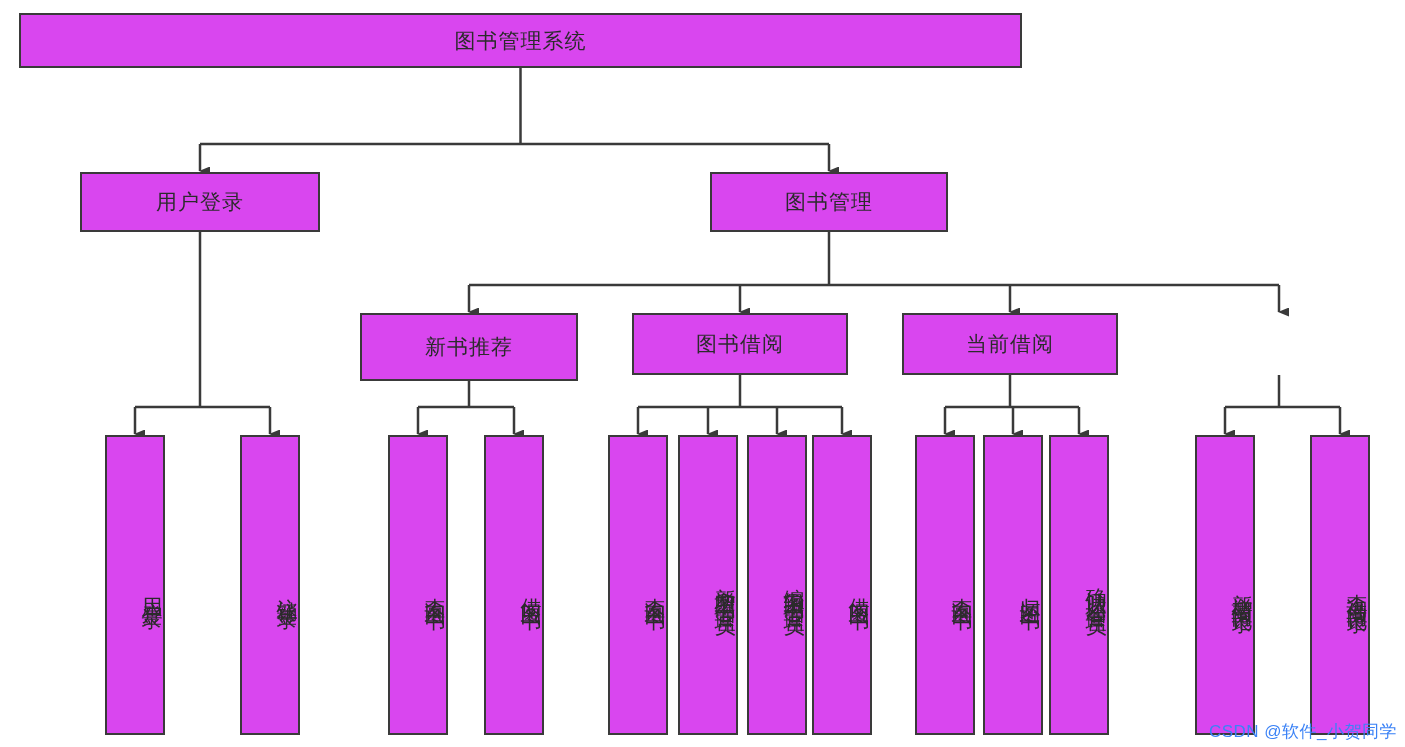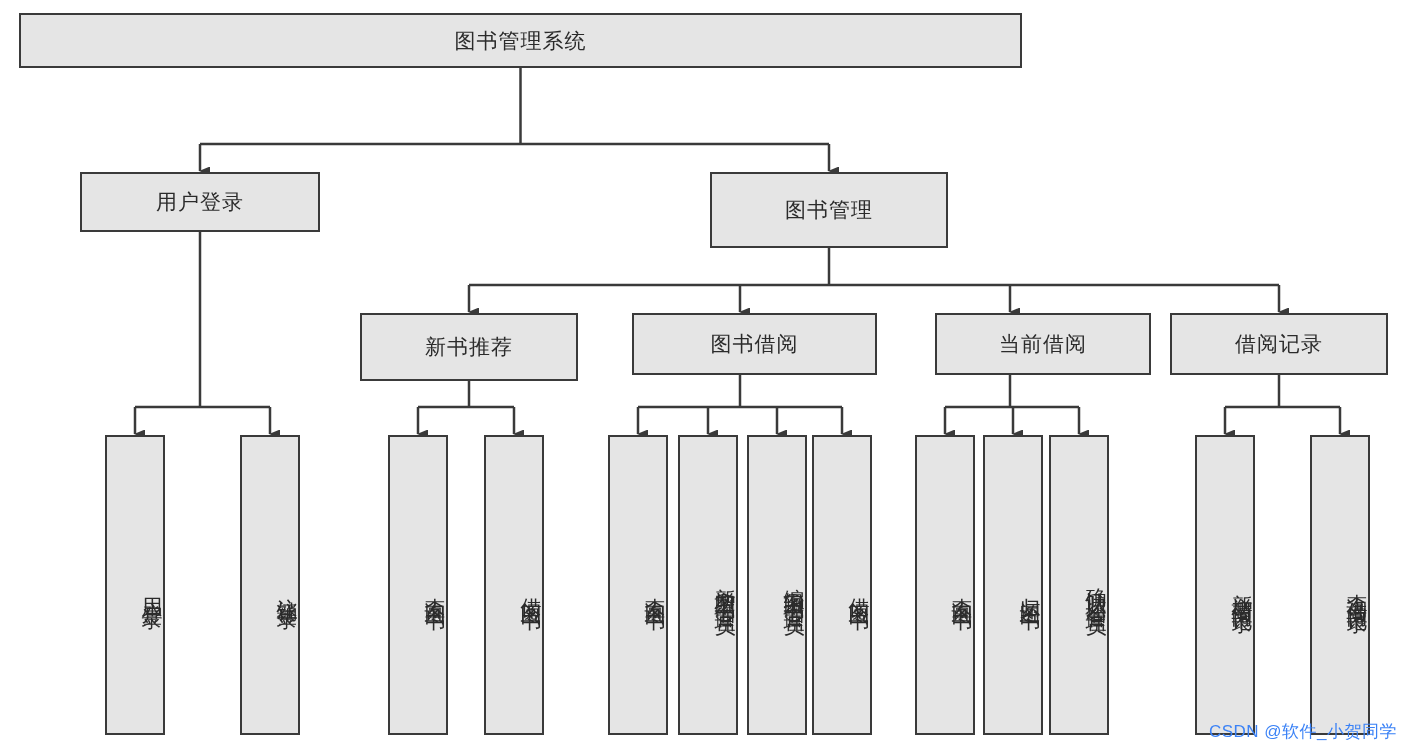--- a/index.html
+++ b/index.html
@@ -24,21 +24,21 @@
     left: 0;
     top: 0;
     width: 1405px;
     height: 747px;
     pointer-events: none;
   }
   .node {
     position: absolute;
     box-sizing: border-box;
     border: 2.5px solid #3a3a3a;
-    background: #e5e5e5;
+    background: #d946ef;
     display: flex;
     align-items: center;
     justify-content: center;
     color: #2b2b2b;
   }
   .node.horizontal {
     font-size: 21px;
     letter-spacing: 1px;
   }
   .node.vertical {
@@ -115,39 +115,36 @@
   </svg>
 
   <div class="node horizontal" style="left: 19px; top: 13px; width: 1003px; height: 55px;">
     <span class="hlabel">图书管理系统</span>
   </div>
 
   <div class="node horizontal" style="left: 80px; top: 172px; width: 240px; height: 60px;">
     <span class="hlabel">用户登录</span>
   </div>
 
-  <div class="node horizontal" style="left: 710px; top: 172px; width: 238px; height: 76px;">
+  <div class="node horizontal" style="left: 710px; top: 172px; width: 238px; height: 60px;">
     <span class="hlabel">图书管理</span>
   </div>
 
   <div class="node horizontal" style="left: 360px; top: 313px; width: 218px; height: 68px;">
     <span class="hlabel">新书推荐</span>
   </div>
 
-  <div class="node horizontal" style="left: 632px; top: 313px; width: 245px; height: 62px; font-family: Liberation Serif, serif;">
+  <div class="node horizontal" style="left: 632px; top: 313px; width: 216px; height: 62px; font-family: Liberation Serif, serif;">
     <span class="hlabel">图书借阅</span>
   </div>
 
-  <div class="node horizontal" style="left: 902px; top: 313px; width: 216px; height: 62px; margin-left: 33px;">
+  <div class="node horizontal" style="left: 902px; top: 313px; width: 216px; height: 62px;">
     <span class="hlabel">当前借阅</span>
   </div>
 
-  <div class="node horizontal" style="left: 1170px; top: 313px; width: 218px; height: 62px;">
-    <span class="hlabel">借阅记录</span>
-  </div>
 
   <div class="node vertical" style="left: 105px; top: 435px; width: 60px; height: 300px;">
     <span class="vlabel">用户登录</span>
   </div>
 
   <div class="node vertical" style="left: 240px; top: 435px; width: 60px; height: 300px;">
     <span class="vlabel">注销登录</span>
   </div>
 
   <div class="node vertical" style="left: 388px; top: 435px; width: 60px; height: 300px;">

